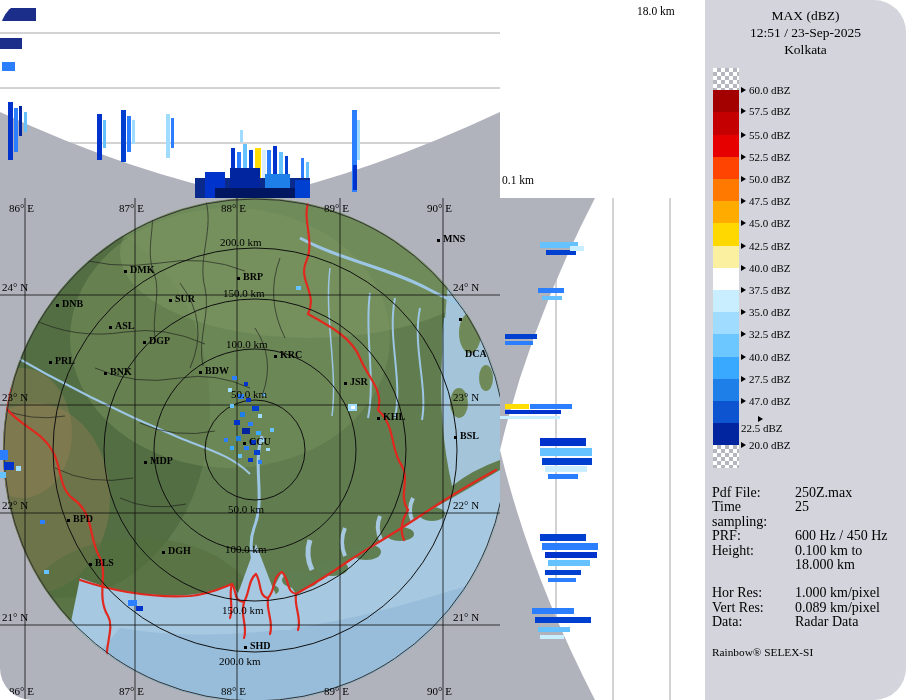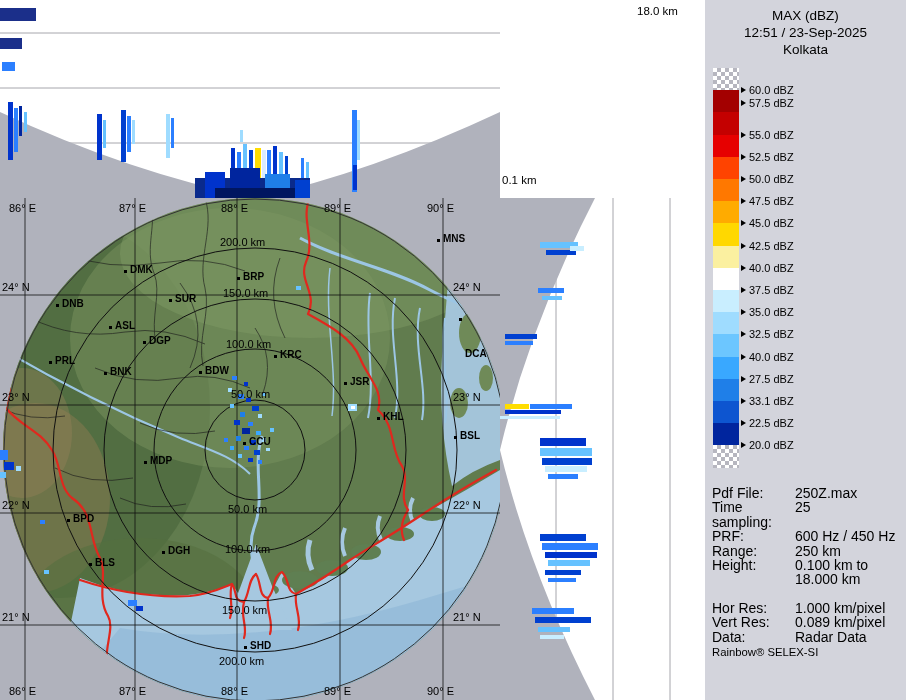--- a/index.html
+++ b/index.html
@@ -1,17 +1,17 @@
 <!DOCTYPE html>
 <html><head>
 <meta charset="utf-8">
 <style>
   html,body{margin:0;padding:0;background:#fff;}
   #app{position:relative;width:906px;height:700px;background:#ffffff;
-       font-family:Liberation Sans, sans-serif;overflow:hidden;color:#000;}
+       font-family:Liberation Serif, serif;overflow:hidden;color:#000;border-radius:32px;}
   #top-panel{position:absolute;left:0;top:0;width:500px;height:198px;background:#fff;}
   #right-panel{position:absolute;left:500px;top:198px;width:205px;height:502px;background:#fff;}
   #map-panel{position:absolute;left:0;top:198px;width:500px;height:502px;}
   #map-overlays{position:absolute;left:0;top:0;width:500px;height:502px;}
   #legend-panel{position:absolute;left:705px;top:0;width:201px;height:700px;background:#d3d4dc;}
   .hlabel{position:absolute;font-size:11.5px;color:#000;white-space:nowrap;}
   #h-top{left:637px;top:5px;}
   #h-bot{left:502px;top:174px;}
   .echo{position:absolute;}
   .citydot{position:absolute;width:3px;height:3px;background:#000;}
@@ -357,21 +357,21 @@
         <div class="scale-box" style="top: 334.4px; height: 22.7px; background: rgb(108, 198, 255);"></div>
         <div class="scale-box" style="top: 356.6px; height: 22.7px; background: rgb(57, 168, 255);"></div>
         <div class="scale-box" style="top: 378.8px; height: 22.7px; background: rgb(31, 127, 232);"></div>
         <div class="scale-box" style="top: 401px; height: 22.7px; background: rgb(13, 85, 208);"></div>
         <div class="scale-box" style="top: 423.2px; height: 22.7px; background: rgb(0, 37, 158);"></div>
         <div class="scale-box checker" style="top: 445.4px; height: 22.7px;"></div>
         <div class="scale-label" style="top: 83.2px;">
           <div class="arrow"></div>
           <div>60.0 dBZ</div>
         </div>
-        <div class="scale-label" style="top: 96px;">
+        <div class="scale-label" style="top: 104px;">
           <div class="arrow"></div>
           <div>57.5 dBZ</div>
         </div>
         <div class="scale-label" style="top: 127.6px;">
           <div class="arrow"></div>
           <div>55.0 dBZ</div>
         </div>
         <div class="scale-label" style="top: 149.8px;">
           <div class="arrow"></div>
           <div>52.5 dBZ</div>
@@ -411,47 +411,43 @@
         <div class="scale-label" style="top: 349.6px;">
           <div class="arrow"></div>
           <div>40.0 dBZ</div>
         </div>
         <div class="scale-label" style="top: 371.8px;">
           <div class="arrow"></div>
           <div>27.5 dBZ</div>
         </div>
         <div class="scale-label" style="top: 394px;">
           <div class="arrow"></div>
-          <div>33.1 dBZ</div>
-        </div>
-        <div class="scale-label" style="top: 416.2px;">
+          <div>47.0 dBZ</div>
+        </div>
+        <div class="scale-label" style="top: 416.2px; flex-direction: column;">
           <div class="arrow"></div>
           <div>22.5 dBZ</div>
         </div>
         <div class="scale-label" style="top: 438.4px;">
           <div class="arrow"></div>
           <div>20.0 dBZ</div>
         </div>
       </div>
     <div id="info">
         <div class="inforow">
           <div class="lab">Pdf File:</div>
           <div class="val">250Z.max</div>
         </div>
         <div class="inforow">
           <div class="lab">Time sampling:</div>
           <div class="val">25</div>
         </div>
         <div class="inforow">
           <div class="lab">PRF:</div>
           <div class="val">600 Hz / 450 Hz</div>
-        </div>
-        <div class="inforow">
-          <div class="lab">Range:</div>
-          <div class="val">250 km</div>
         </div>
         <div class="inforow">
           <div class="lab">Height:</div>
           <div class="val">0.100 km to</div>
         </div>
         <div class="inforow">
           <div class="lab"></div>
           <div class="val">18.000 km</div>
         </div>
         <div class="spacer"></div>

